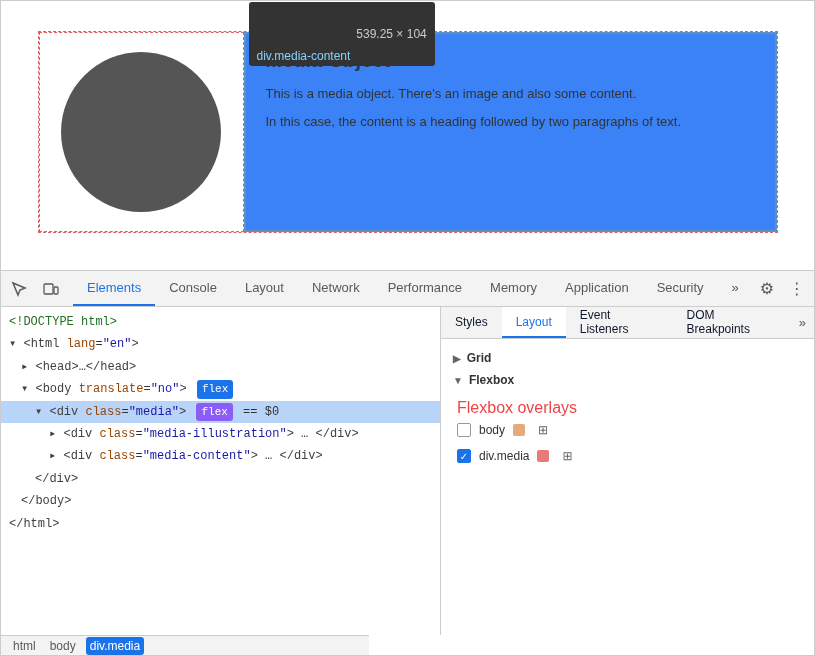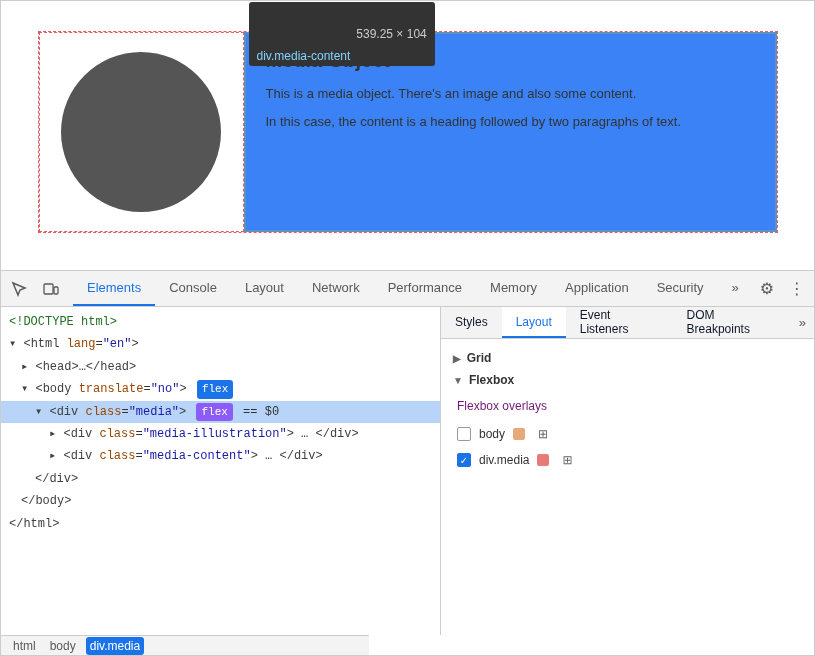--- a/index.html
+++ b/index.html
@@ -272,24 +272,23 @@
     }
 
     .chevron-right { font-size: 10px; color: #666; }
     .chevron-down { font-size: 10px; color: #666; }
 
     .section-content {
       padding: 8px 16px;
     }
 
     .flexbox-overlays-title {
-      font-size: 12px;
-      color: #701a75;
+      font-size: 16px;
+      color: #ef4444;
       font-weight: 500;
-      margin-bottom: 8px;
     }
 
     .overlay-row {
       display: flex;
       align-items: center;
       gap: 8px;
       padding: 3px 0;
     }
 
     .checkbox {

